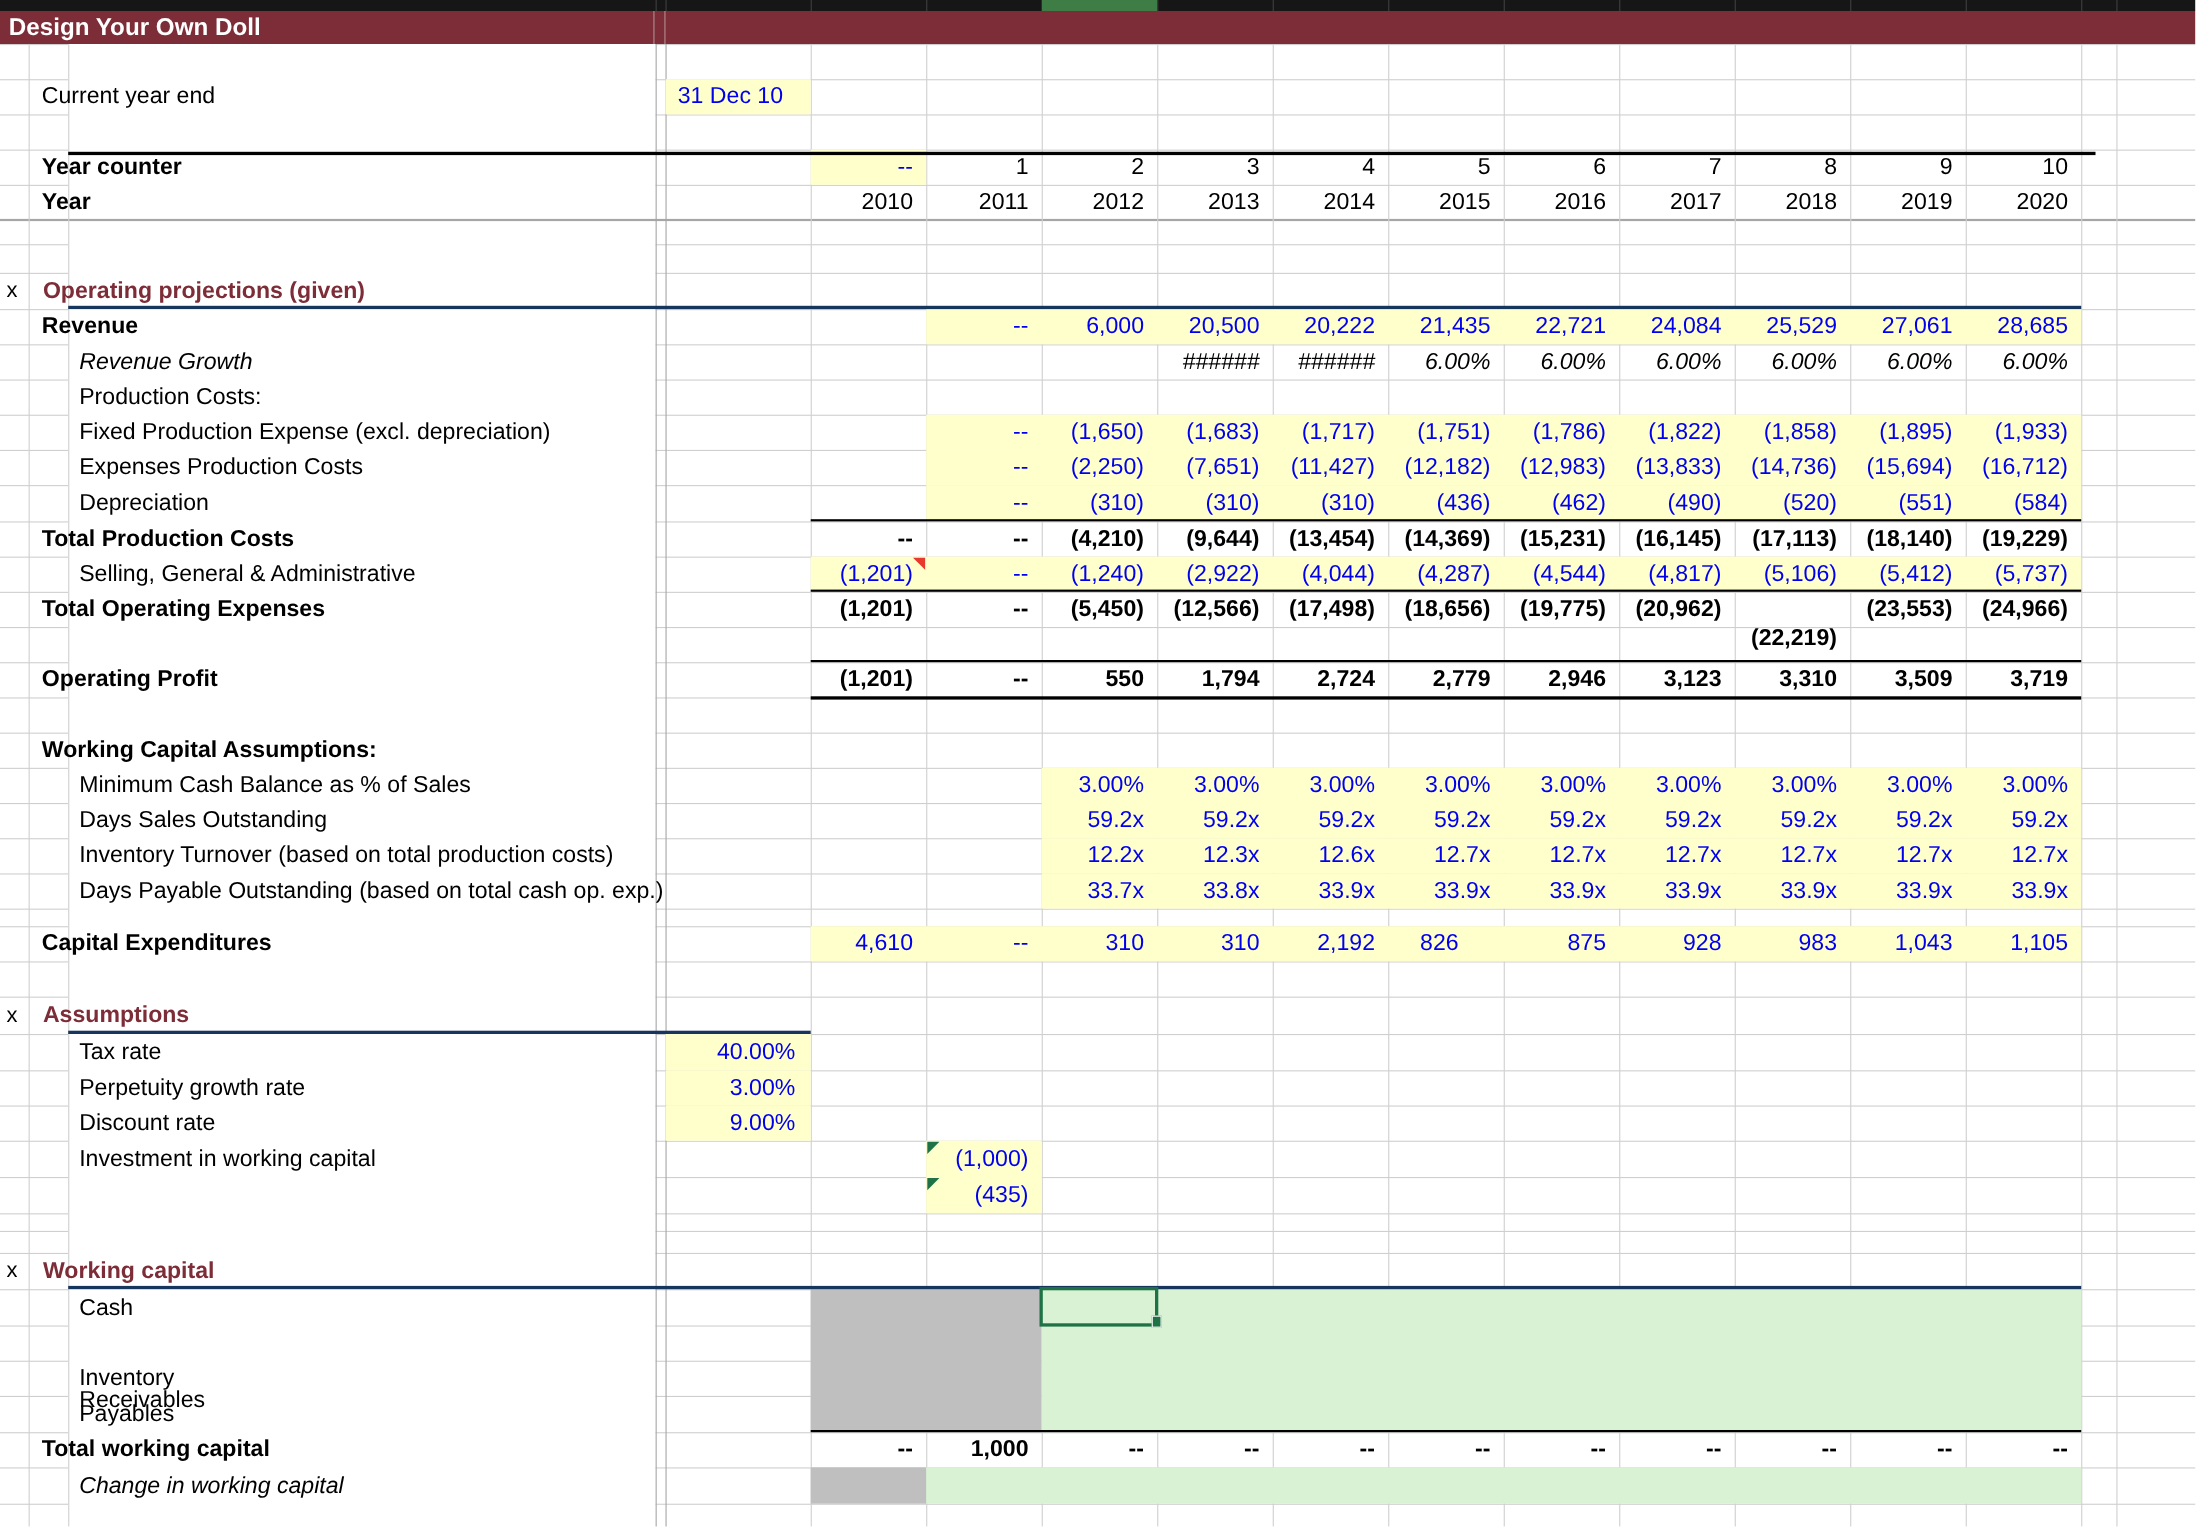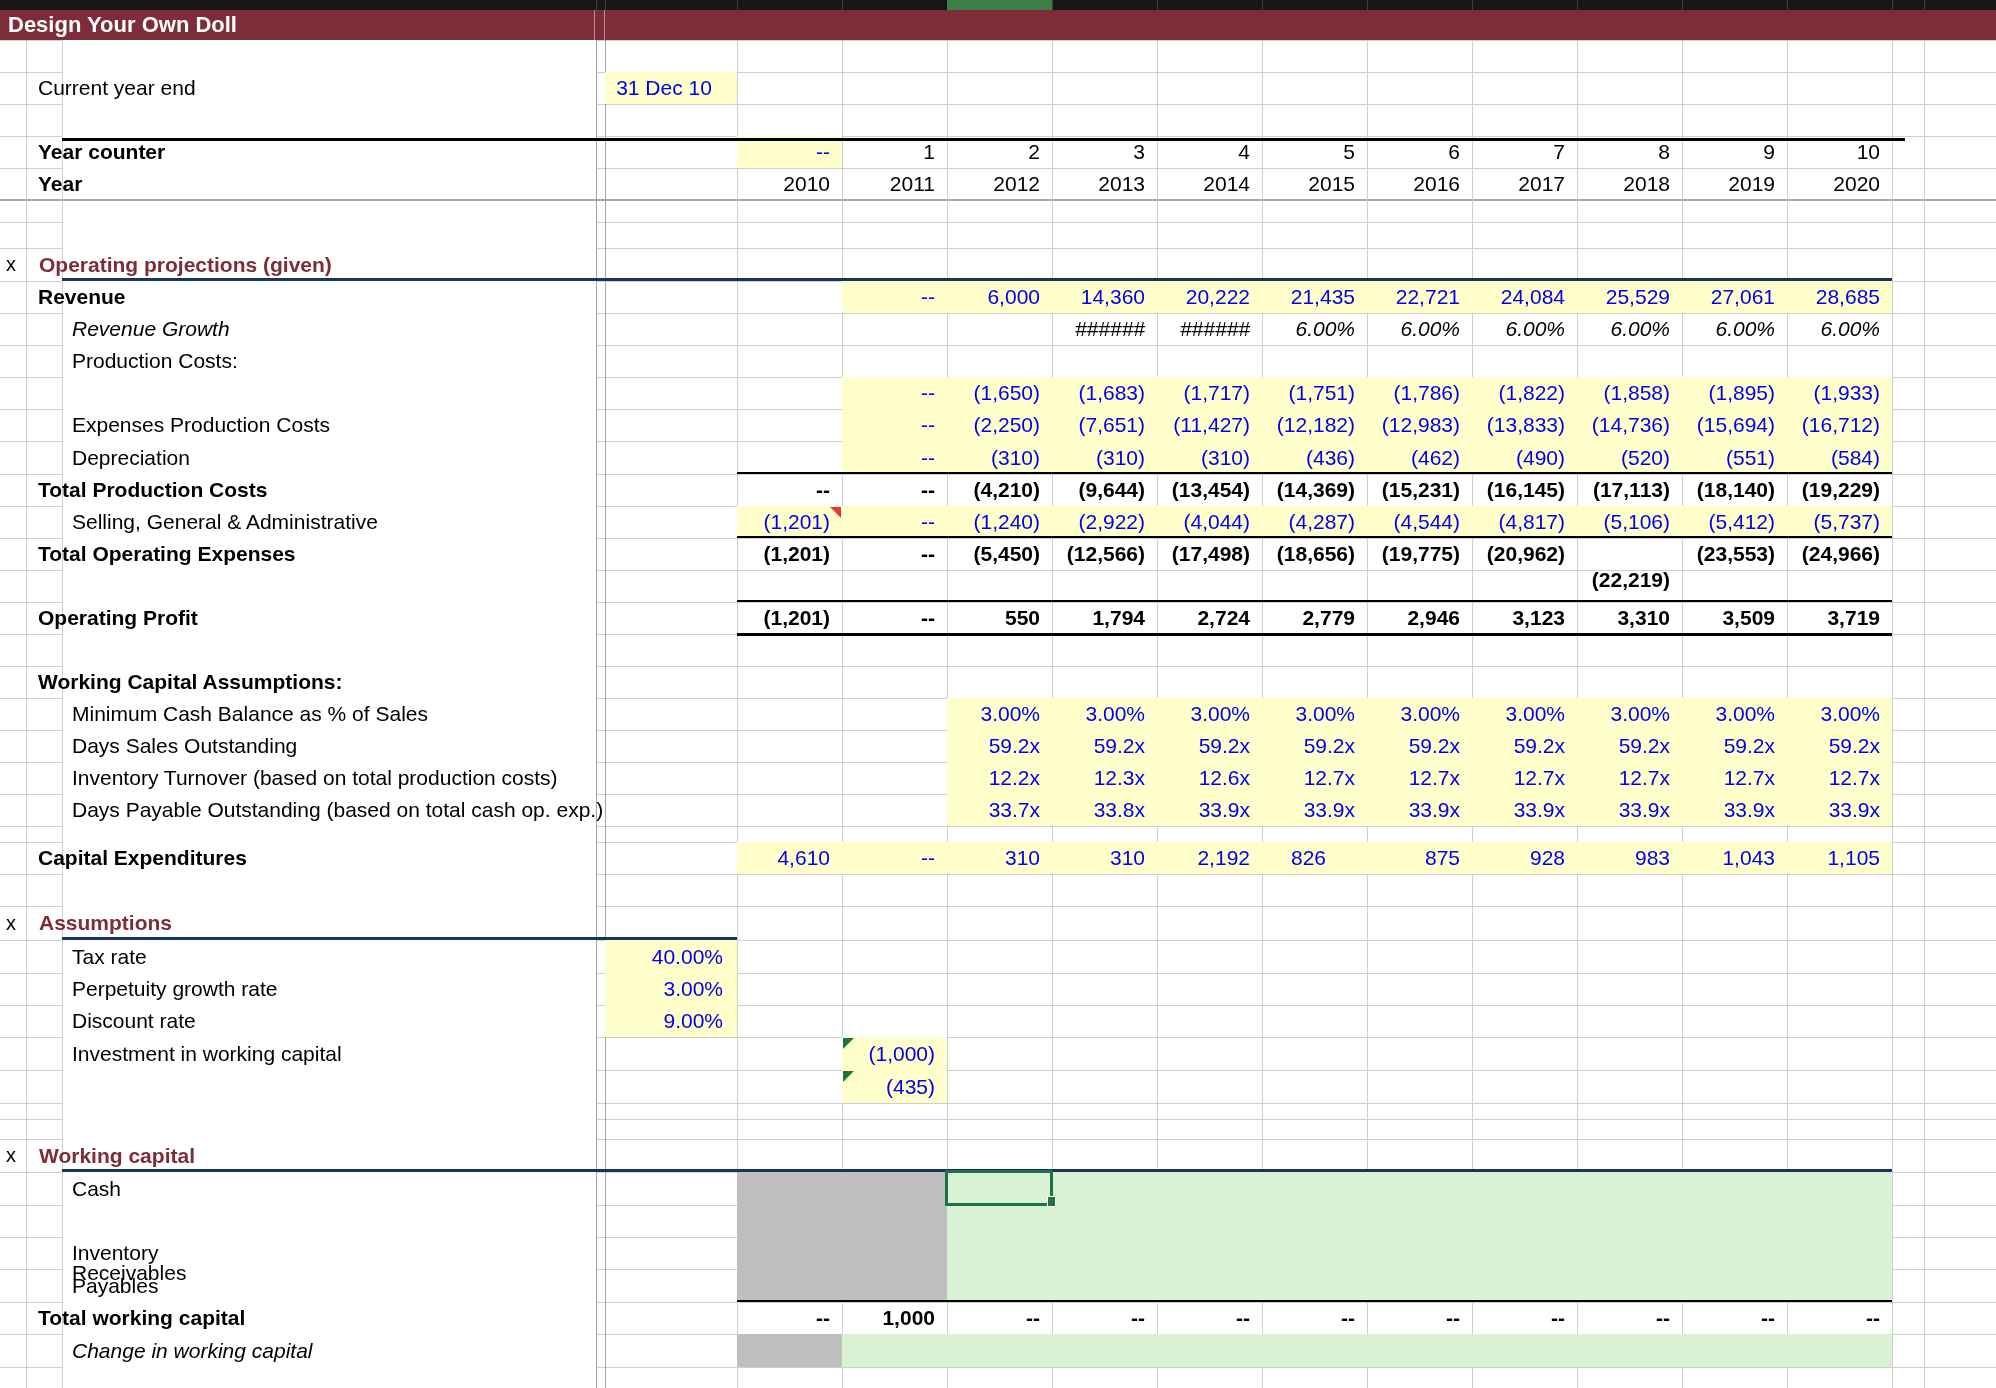--- a/index.html
+++ b/index.html
@@ -203,38 +203,39 @@
       <div class="val" style="left: 1472px; top: 168px; width: 93px; line-height: 32px;">2017</div>
       <div class="val" style="left: 1577px; top: 168px; width: 93px; line-height: 32px;">2018</div>
       <div class="val" style="left: 1682px; top: 168px; width: 93px; line-height: 32px;">2019</div>
       <div class="val" style="left: 1787px; top: 168px; width: 93px; line-height: 32px;">2020</div>
       <div class="xmark" style="left: 6px; top: 248px; line-height: 33px;">x</div>
       <div class="lbl section-title" style="left: 39px; top: 248px; line-height: 33px;">Operating projections (given)</div>
       <div class="border" style="left: 62px; top: 278px; width: 1830px; height: 3px; background: rgb(23, 54, 93);"></div>
       <div class="lbl bold" style="left: 38px; top: 281px; line-height: 32px;">Revenue</div>
       <div class="val input" style="left: 842px; top: 281px; width: 93px; line-height: 32px;">--</div>
       <div class="val input" style="left: 947px; top: 281px; width: 93px; line-height: 32px;">6,000</div>
-      <div class="val input" style="left: 1052px; top: 281px; width: 93px; line-height: 32px;">14,360</div>
+      <div class="val input" style="left: 1052px; top: 281px; width: 93px; line-height: 32px;">20,500</div>
       <div class="val input" style="left: 1157px; top: 281px; width: 93px; line-height: 32px;">20,222</div>
       <div class="val input" style="left: 1262px; top: 281px; width: 93px; line-height: 32px;">21,435</div>
       <div class="val input" style="left: 1367px; top: 281px; width: 93px; line-height: 32px;">22,721</div>
       <div class="val input" style="left: 1472px; top: 281px; width: 93px; line-height: 32px;">24,084</div>
       <div class="val input" style="left: 1577px; top: 281px; width: 93px; line-height: 32px;">25,529</div>
       <div class="val input" style="left: 1682px; top: 281px; width: 93px; line-height: 32px;">27,061</div>
       <div class="val input" style="left: 1787px; top: 281px; width: 93px; line-height: 32px;">28,685</div>
       <div class="lbl italic" style="left: 72px; top: 313px; line-height: 32px;">Revenue Growth</div>
       <div class="val italic" style="left: 1052px; top: 313px; width: 93px; line-height: 32px;">######</div>
       <div class="val italic" style="left: 1157px; top: 313px; width: 93px; line-height: 32px;">######</div>
       <div class="val italic" style="left: 1262px; top: 313px; width: 93px; line-height: 32px;">6.00%</div>
       <div class="val italic" style="left: 1367px; top: 313px; width: 93px; line-height: 32px;">6.00%</div>
       <div class="val italic" style="left: 1472px; top: 313px; width: 93px; line-height: 32px;">6.00%</div>
       <div class="val italic" style="left: 1577px; top: 313px; width: 93px; line-height: 32px;">6.00%</div>
       <div class="val italic" style="left: 1682px; top: 313px; width: 93px; line-height: 32px;">6.00%</div>
       <div class="val italic" style="left: 1787px; top: 313px; width: 93px; line-height: 32px;">6.00%</div>
       <div class="lbl" style="left: 72px; top: 345px; line-height: 32px;">Production Costs:</div>
+      <div class="lbl" style="left: 72px; top: 377px; line-height: 32px;">Fixed Production Expense (excl. depreciation)</div>
       <div class="val input" style="left: 842px; top: 377px; width: 93px; line-height: 32px;">--</div>
       <div class="val input" style="left: 947px; top: 377px; width: 93px; line-height: 32px;">(1,650)</div>
       <div class="val input" style="left: 1052px; top: 377px; width: 93px; line-height: 32px;">(1,683)</div>
       <div class="val input" style="left: 1157px; top: 377px; width: 93px; line-height: 32px;">(1,717)</div>
       <div class="val input" style="left: 1262px; top: 377px; width: 93px; line-height: 32px;">(1,751)</div>
       <div class="val input" style="left: 1367px; top: 377px; width: 93px; line-height: 32px;">(1,786)</div>
       <div class="val input" style="left: 1472px; top: 377px; width: 93px; line-height: 32px;">(1,822)</div>
       <div class="val input" style="left: 1577px; top: 377px; width: 93px; line-height: 32px;">(1,858)</div>
       <div class="val input" style="left: 1682px; top: 377px; width: 93px; line-height: 32px;">(1,895)</div>
       <div class="val input" style="left: 1787px; top: 377px; width: 93px; line-height: 32px;">(1,933)</div>

